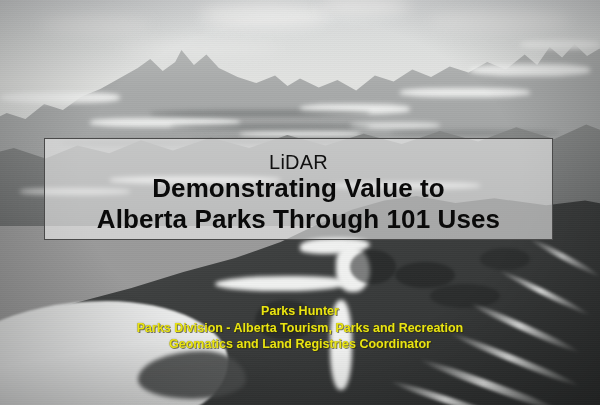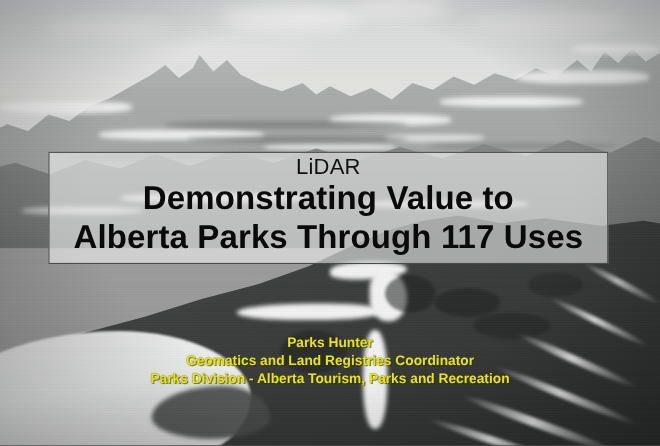--- a/index.html
+++ b/index.html
@@ -157,31 +157,31 @@
     top: 138px;
     width: 509px;
     height: 102px;
     box-sizing: border-box;
     border: 1.5px solid #4a4a4a;
     background: rgba(245, 245, 245, 0.58);
     display: flex;
     flex-direction: column;
     align-items: center;
     justify-content: flex-start;
-    padding-top: 3px;
+    padding-top: 13px;
   }
   .kicker {
     font-size: 20px;
     font-weight: 400;
     color: #111111;
     line-height: 1.05;
     letter-spacing: .2px;
   }
   .title-line {
-    font-size: 30px;
+    font-size: 26px;
     font-weight: 700;
     color: #0a0a0a;
     line-height: 1.18;
     letter-spacing: .1px;
     white-space: nowrap;
   }
 
   
   .credits {
     position: absolute;
@@ -264,22 +264,22 @@
     <div class="snowfield"></div>
     <div class="snowfield-dark"></div>
 
     <div class="grain"></div>
     <div class="vignette"></div>
   </div>
 
   <div class="title-box">
     <div class="kicker">LiDAR</div>
     <div class="title-line">Demonstrating Value to</div>
-    <div class="title-line">Alberta Parks Through 117 Uses</div>
+    <div class="title-line">Alberta Parks Through 101 Uses</div>
   </div>
 
   <div class="credits">
     <div class="credit-line credit-name">Parks Hunter</div>
+    <div class="credit-line credit-org">Parks Division - Alberta Tourism, Parks and Recreation</div>
     <div class="credit-line credit-role">Geomatics and Land Registries Coordinator</div>
-    <div class="credit-line credit-org">Parks Division - Alberta Tourism, Parks and Recreation</div>
   </div>
 
 </div>
 
 </body></html>

